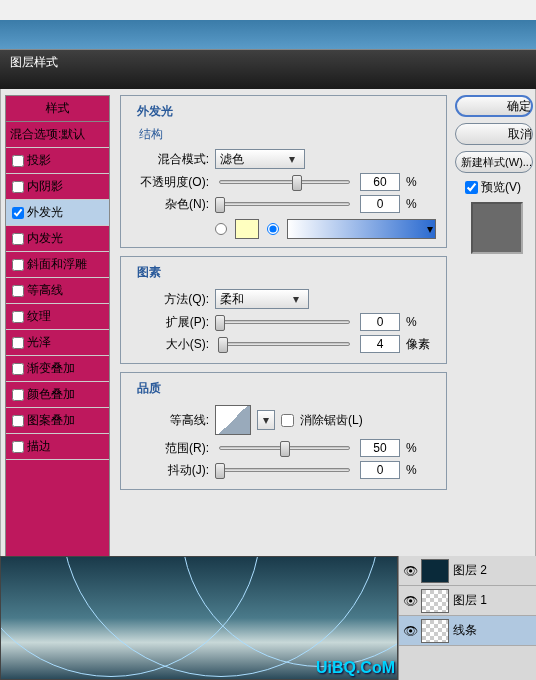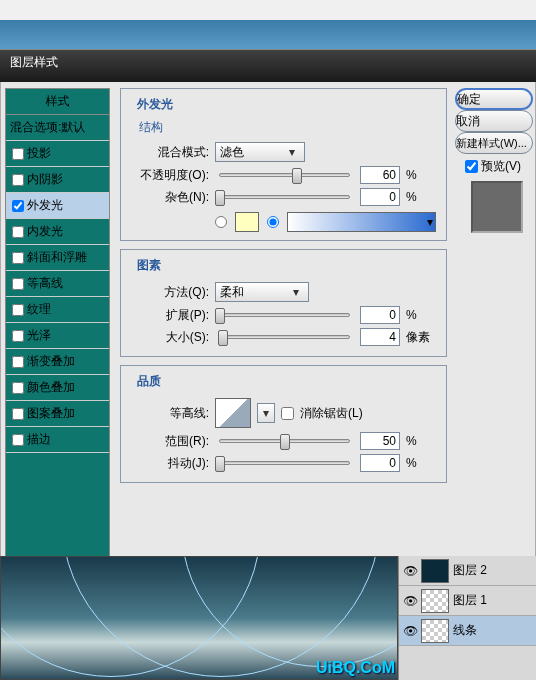--- a/index.html
+++ b/index.html
@@ -1,50 +1,50 @@
 <!DOCTYPE html>
 <html><head>
 <meta charset="utf-8">
 <style>
 * { box-sizing: border-box; margin: 0; padding: 0; font-family: "Microsoft YaHei", SimSun, sans-serif; font-size: 12px; }
 body { width: 536px; height: 680px; background: #E8E8E8; overflow: hidden; }
 
 .ruler-area { height: 50px; background: linear-gradient(to bottom, #F0F0F0 0%, #F0F0F0 40%, #3a7ba8 40%, #5a9bc8 100%); border-bottom: 1px solid #888; position: relative; }
-.title-bar { height: 32px; background: linear-gradient(to bottom, #404040, #1a1a1a); color: #fff; padding: 4px 10px; font-size: 13px; }
+.title-bar { height: 39px; background: linear-gradient(to bottom, #404040, #1a1a1a); color: #fff; padding: 4px 10px; font-size: 13px; }
 
 .dialog-body { display: flex; background: #E8E8E8; height: 482px; border: 1px solid #aaa; border-top: none; }
 
-.styles-panel { width: 105px; border: 1px solid #888; margin: 6px 4px; background: #0f766e; }
+.styles-panel { width: 105px; border: 1px solid #888; margin: 6px 4px; background: #be185d; }
 .styles-header { padding: 4px 6px; border-bottom: 1px solid #888; text-align: center; }
 .styles-item { padding: 4px 6px; border-bottom: 1px solid #ccc; display: flex; align-items: center; gap: 3px; cursor: pointer; }
 .styles-item.selected { background: #B8D0E8; }
 .styles-item.indent { }
 .styles-item input[type=checkbox] { width: 12px; height: 12px; }
 .blend-opts { padding: 4px 4px; border-bottom: 1px solid #ccc; }
 
 .main-panel { flex: 1; padding: 6px; }
 .fieldset { border: 1px solid #8a9aaa; margin-bottom: 8px; padding: 8px 10px 6px; }
 .fieldset-title { color: #2a5a9a; font-weight: bold; margin: -16px 0 4px 2px; background: #E8E8E8; display: inline-block; padding: 0 4px; }
 .section-title { color: #2a5a9a; margin: 2px 0 6px 8px; }
 .row { display: flex; align-items: center; margin: 4px 0; gap: 6px; }
 .row-label { width: 78px; text-align: right; }
 .slider-track { flex: 1; height: 4px; background: linear-gradient(to bottom, #bbb, #eee); border: 1px solid #888; border-radius: 2px; position: relative; margin: 0 4px; }
 .slider-thumb { position: absolute; top: -6px; width: 10px; height: 16px; background: linear-gradient(to bottom, #f0f0f0, #c0c0c0); border: 1px solid #666; border-radius: 2px; transform: translateX(-50%); cursor: pointer; }
-.num-input { width: 40px; height: 18px; border: 1px solid #7a8a9a; background: #fff; text-align: right; padding: 0 3px; }
+.num-input { width: 40px; height: 18px; border: 1px solid #7a8a9a; background: #fff; text-align: center; padding: 0 3px; }
 .unit { width: 30px; }
 .select { height: 20px; border: 1px solid #7a8a9a; background: linear-gradient(to bottom, #fff, #e0e0e0); padding: 0 4px; display: inline-flex; align-items: center; justify-content: space-between; cursor: pointer; }
 .select .caret { width: 16px; text-align: center; color: #333; }
 .color-row { display: flex; align-items: center; gap: 8px; margin: 6px 0 2px 84px; }
 .radio { width: 12px; height: 12px; }
 .swatch { width: 24px; height: 20px; border: 1px solid #666; }
 .gradient-bar { flex: 1; height: 20px; border: 1px solid #666; background: linear-gradient(to right, #fff, #2a6ad0); display: flex; align-items: center; justify-content: flex-end; padding-right: 2px; }
 .contour-sw { width: 36px; height: 30px; border: 1px solid #666; background: linear-gradient(135deg, #fff 50%, #9ab 50%); display: inline-block; }
 
 .right-panel { width: 82px; padding: 6px 2px; overflow: hidden; }
-.btn { width: 78px; height: 22px; border: 1px solid #7a8a9a; background: linear-gradient(to bottom, #fafafa, #dcdcdc); border-radius: 11px; cursor: pointer; text-align: left; line-height: 20px; }
+.btn { width: 78px; height: 22px; border: 1px solid #7a8a9a; background: linear-gradient(to bottom, #fafafa, #dcdcdc); margin-bottom: 6px; border-radius: 11px; cursor: pointer; text-align: right; line-height: 20px; }
 .btn.default { border: 2px solid #4a7acc; line-height: 18px; }
 .preview-chk { display: flex; align-items: center; gap: 3px; margin: 4px 0 6px 10px; }
 .preview-sw { width: 52px; height: 52px; border: 2px inset #aaa; background: #6a6a6a; margin-left: 16px; }
 
 .bottom { position: absolute; top: 556px; left: 0; width: 536px; height: 124px; display: flex; }
 .canvas-preview { flex: 1; background: linear-gradient(to bottom, #1a3a4a, #4a7a8a 50%, #c8d8d8 70%, #2a4a5a); position: relative; overflow: hidden; border: 1px solid #444; }
 .arc { position: absolute; border: 1px solid #aaddff; border-radius: 50%; }
 .layers-panel { width: 138px; background: #d8d8d8; border-left: 1px solid #888; }
 .layer-row { display: flex; align-items: center; height: 30px; border-bottom: 1px solid #aaa; padding: 0 4px; gap: 4px; }
 .eye { width: 14px; text-align: center; cursor: pointer; }

